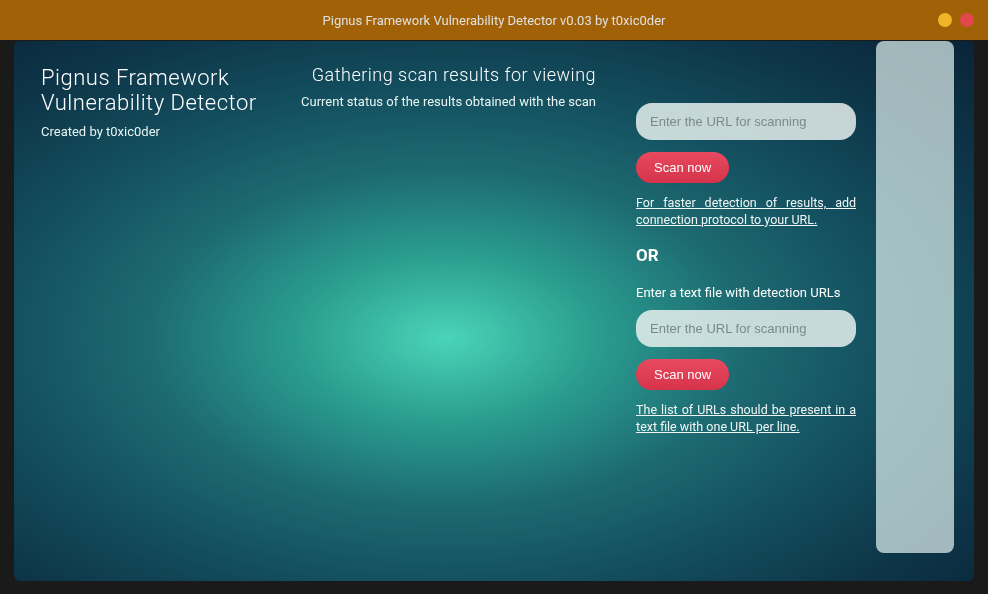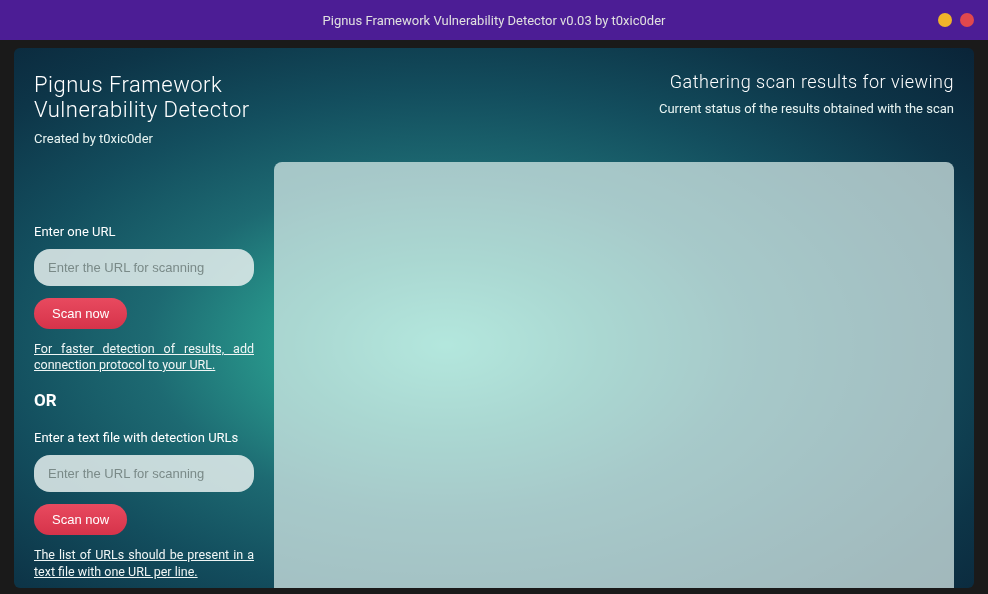--- a/index.html
+++ b/index.html
@@ -11,21 +11,21 @@
     body {
       width: 988px;
       height: 594px;
       background: #1a1a1a;
       font-family: -apple-system, BlinkMacSystemFont, "Segoe UI", Roboto, sans-serif;
       overflow: hidden;
     }
     
     .titlebar {
       height: 40px;
-      background: #4c1d95;
+      background: #a16207;
       display: flex;
       align-items: center;
       justify-content: center;
       position: relative;
       color: #e0e0e0;
       font-size: 13px;
     }
     
     .window-controls {
       position: absolute;
@@ -37,27 +37,28 @@
     .window-btn {
       width: 14px;
       height: 14px;
       border-radius: 50%;
     }
     
     .btn-minimize { background: #f0b429; }
     .btn-close { background: #e0484d; }
     
     .app-window {
-      margin: 8px 14px 14px 14px;
+      margin: 1px 14px 14px 14px;
       height: 540px;
       border-radius: 6px;
       background: radial-gradient(ellipse at 45% 55%, #4ad4b8 0%, #2a9d8f 20%, #1d6a72 40%, #134e5e 60%, #0d3548 80%, #0a2438 100%);
       display: flex;
-      flex-direction: column;
+      flex-direction: row;
       overflow: hidden;
+      padding-left: 7px;
     }
     
     .header-row {
       display: flex;
       justify-content: space-between;
       padding: 24px 20px 16px 20px;
       color: #fff;
     }
     
     .header-left {
@@ -186,21 +187,20 @@
     <div class="header-right">
       <div class="status-title">Gathering scan results for viewing</div>
       <div class="status-subtitle">Current status of the results obtained with the scan</div>
     </div>
   </div>
 
   <div class="content-row">
 
     <div class="sidebar">
 
-      <div class="form-label">Enter one URL</div>
       <input type="text" class="text-input" placeholder="Enter the URL for scanning" style="">
       <button class="scan-btn">Scan now</button>
       <div class="help-text">For faster detection of results, add connection protocol to your URL.</div>
 
       <div class="or-divider">OR</div>
 
       <div class="form-label">Enter a text file with detection URLs</div>
       <input type="text" class="text-input" placeholder="Enter the URL for scanning" style="">
       <button class="scan-btn">Scan now</button>
       <div class="help-text">The list of URLs should be present in a text file with one URL per line.</div>

